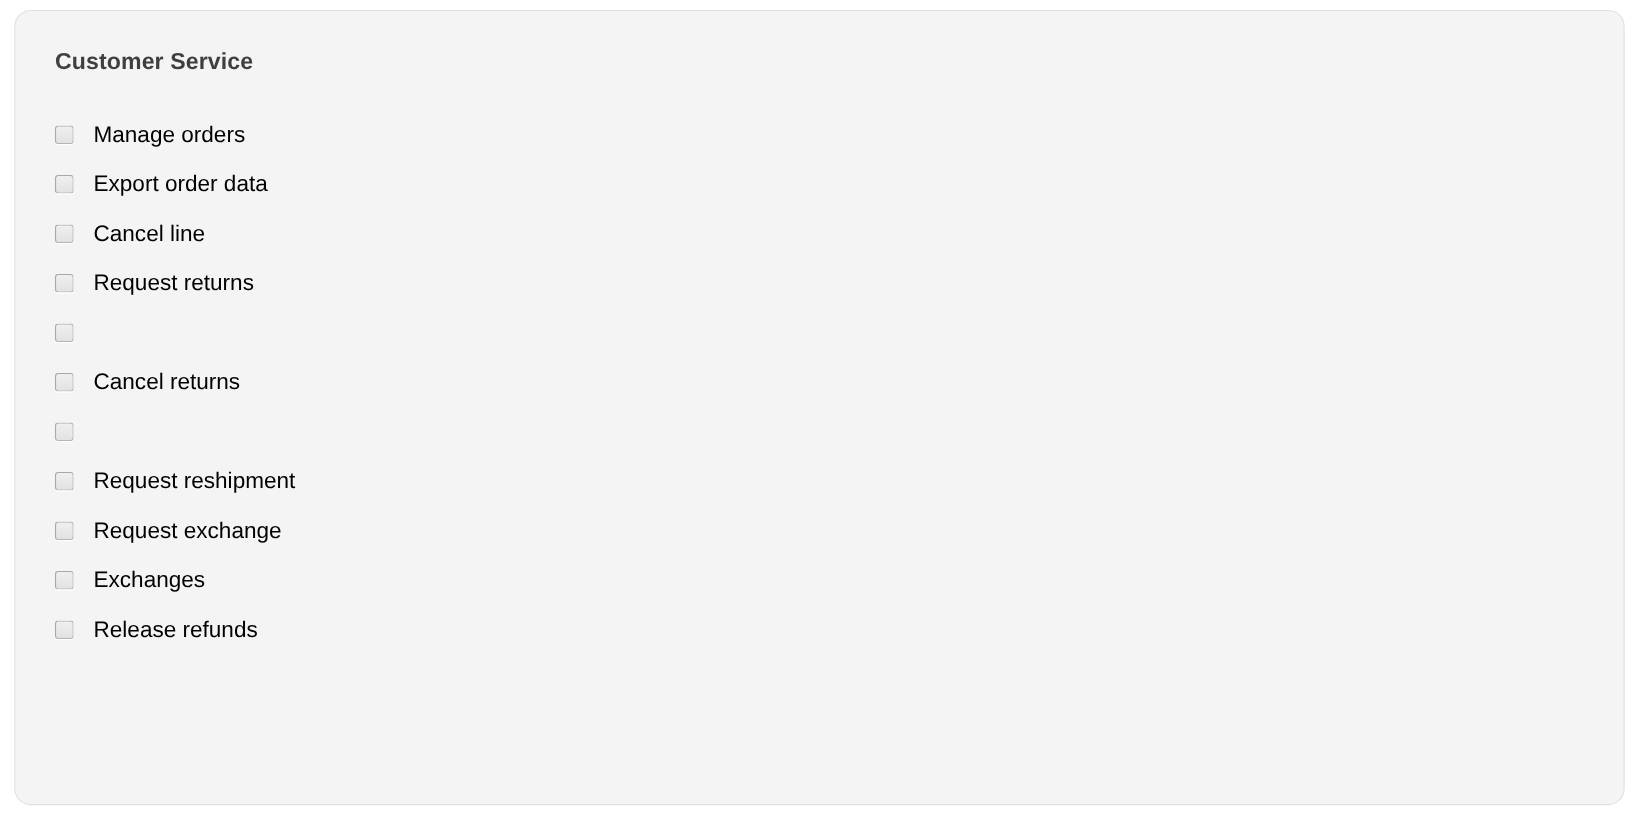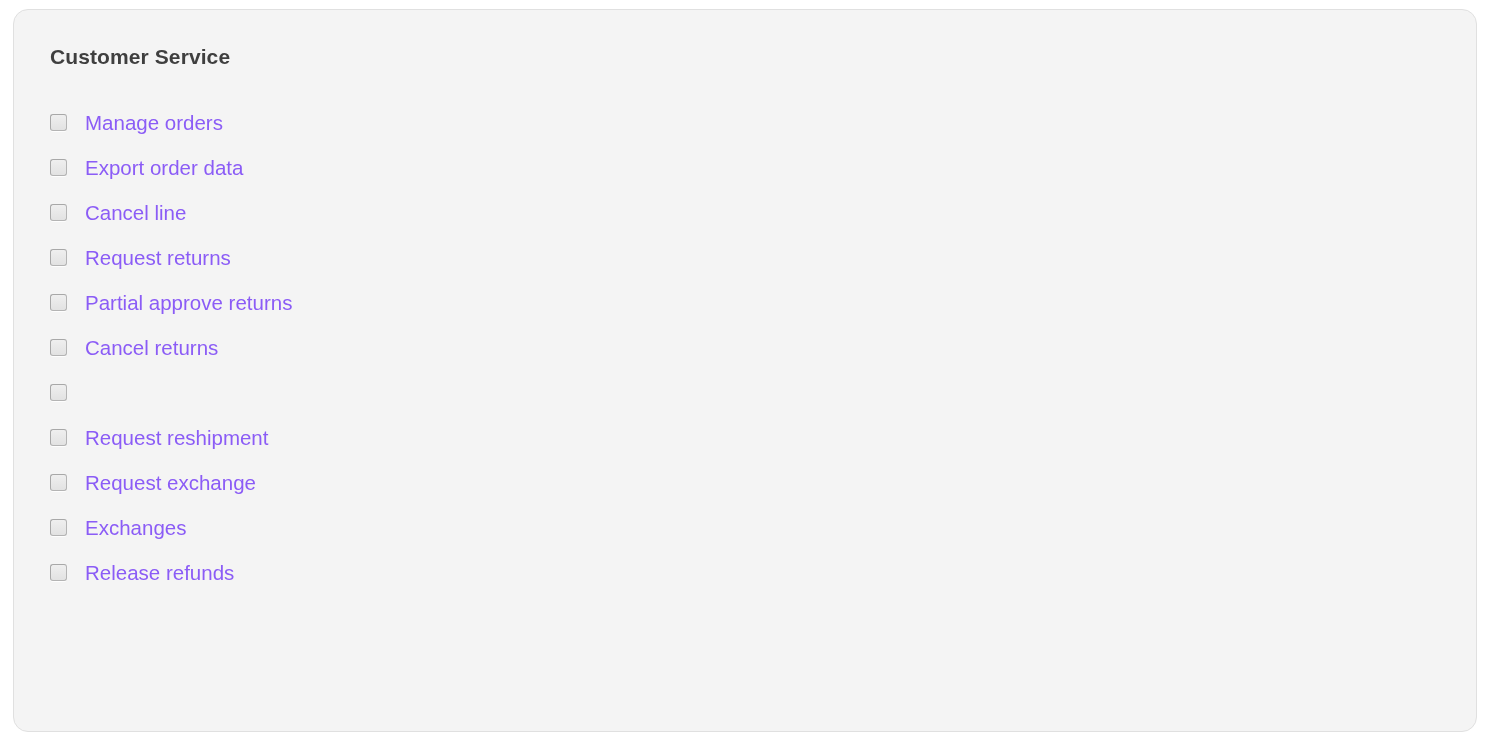--- a/index.html
+++ b/index.html
@@ -58,21 +58,21 @@
     border: 1px solid #b4b4b4;
     border-top-color: #a8a8a8;
     border-left-color: #a8a8a8;
     border-radius: 3px;
     background: linear-gradient(to bottom, #efefef 0%, #e2e2e2 100%);
     box-shadow: 0 1px 0 rgba(255,255,255,0.85);
     margin-right: 18px;
   }
   .row-label {
     font-size: 20.5px;
-    color: #8b5cf6;
+    color: #000000;
     line-height: 24px;
     white-space: nowrap;
     font-family: "Liberation Sans", "DejaVu Sans", sans-serif;
   }
 </style>
 </head>
 <body>
 
 <div id="app">
   <section class="panel">
@@ -90,21 +90,20 @@
         <li class="permission-row">
           <span class="checkbox" role="checkbox" aria-checked="false"></span>
           <span class="row-label">Cancel line</span>
         </li>
         <li class="permission-row">
           <span class="checkbox" role="checkbox" aria-checked="false"></span>
           <span class="row-label">Request returns</span>
         </li>
         <li class="permission-row">
           <span class="checkbox" role="checkbox" aria-checked="false"></span>
-          <span class="row-label">Partial approve returns</span>
         </li>
         <li class="permission-row">
           <span class="checkbox" role="checkbox" aria-checked="false"></span>
           <span class="row-label">Cancel returns</span>
         </li>
         <li class="permission-row">
           <span class="checkbox" role="checkbox" aria-checked="false"></span>
         </li>
         <li class="permission-row">
           <span class="checkbox" role="checkbox" aria-checked="false"></span>

